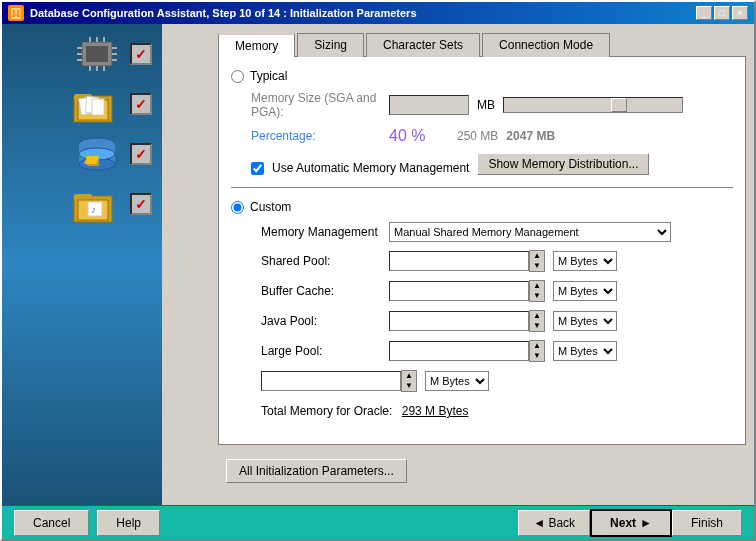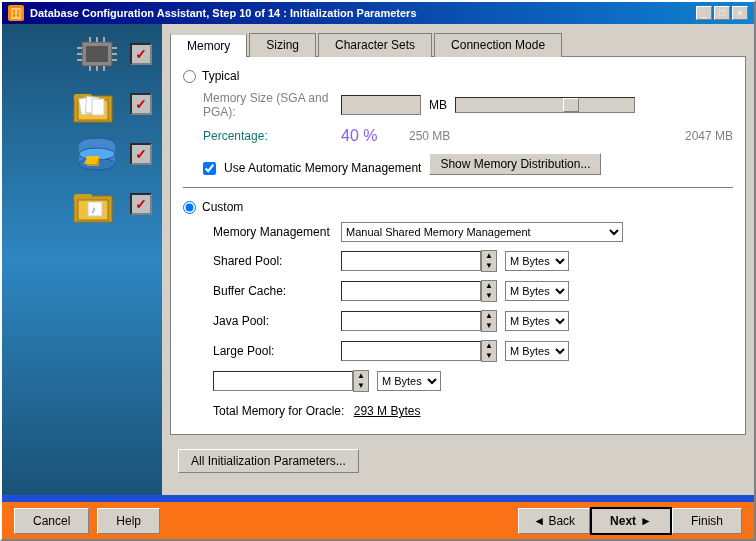--- a/index.html
+++ b/index.html
@@ -108,20 +108,21 @@
       color: #cc0000;
       font-size: 14px;
       font-weight: bold;
     }
     
     .right-content {
       flex: 1;
       display: flex;
       flex-direction: column;
       padding: 8px;
+      margin-left: 48px;
     }
     
     .tabs {
       display: flex;
       gap: 2px;
       margin-bottom: 0;
     }
     .tab {
       padding: 4px 16px;
       background: #d4d0c8;
@@ -201,21 +202,21 @@
     }
     
     .percent-row {
       display: flex;
       align-items: center;
       gap: 8px;
       padding-left: 20px;
     }
     .percent-label {
       width: 130px;
-      color: #0f766e;
+      color: #3b82f6;
       font-size: 12px;
     }
     .percent-val {
       font-size: 16px;
       color: #8b5cf6;
       width: 60px;
     }
     .range-label {
       font-size: 12px;
       color: #808080;
@@ -314,23 +315,23 @@
       padding: 4px 12px;
       background: #d4d0c8;
       border: 1px solid #ffffff;
       border-right-color: #808080;
       border-bottom-color: #808080;
       cursor: pointer;
       font-size: 12px;
     }
     
     .footer {
-      height: 44px;
-      background: #f97316;
-      border-top: 7px solid #1d4ed8;
+      height: 34px;
+      background: #14b8a6;
+      border-top: 1px solid #1d4ed8;
       display: flex;
       align-items: center;
       justify-content: space-between;
       padding: 0 12px;
     }
     .footer-left {
       display: flex;
       gap: 8px;
     }
     .footer-right {
@@ -466,21 +467,21 @@
           <span class="unit-label">MB</span>
           <div class="slider-track">
             <div class="slider-thumb"></div>
           </div>
         </div>
 
         <div class="percent-row">
           <span class="percent-label">Percentage:</span>
           <span class="percent-val">40 %</span>
           <span class="range-label">250 MB</span>
-          <span style="flex:1; display:flex; justify-content:flex-end;">
+          <span style="flex:1; display:flex; justify-content:flex-start;font-weight:bold;">
             <span class="range-label">2047 MB</span>
           </span>
         </div>
 
         <div class="amm-row">
           <input type="checkbox" id="amm" checked="" style="">
           <label for="amm">Use Automatic Memory Management</label>
           <button class="show-mem-btn">Show Memory Distribution...</button>
         </div>
 

